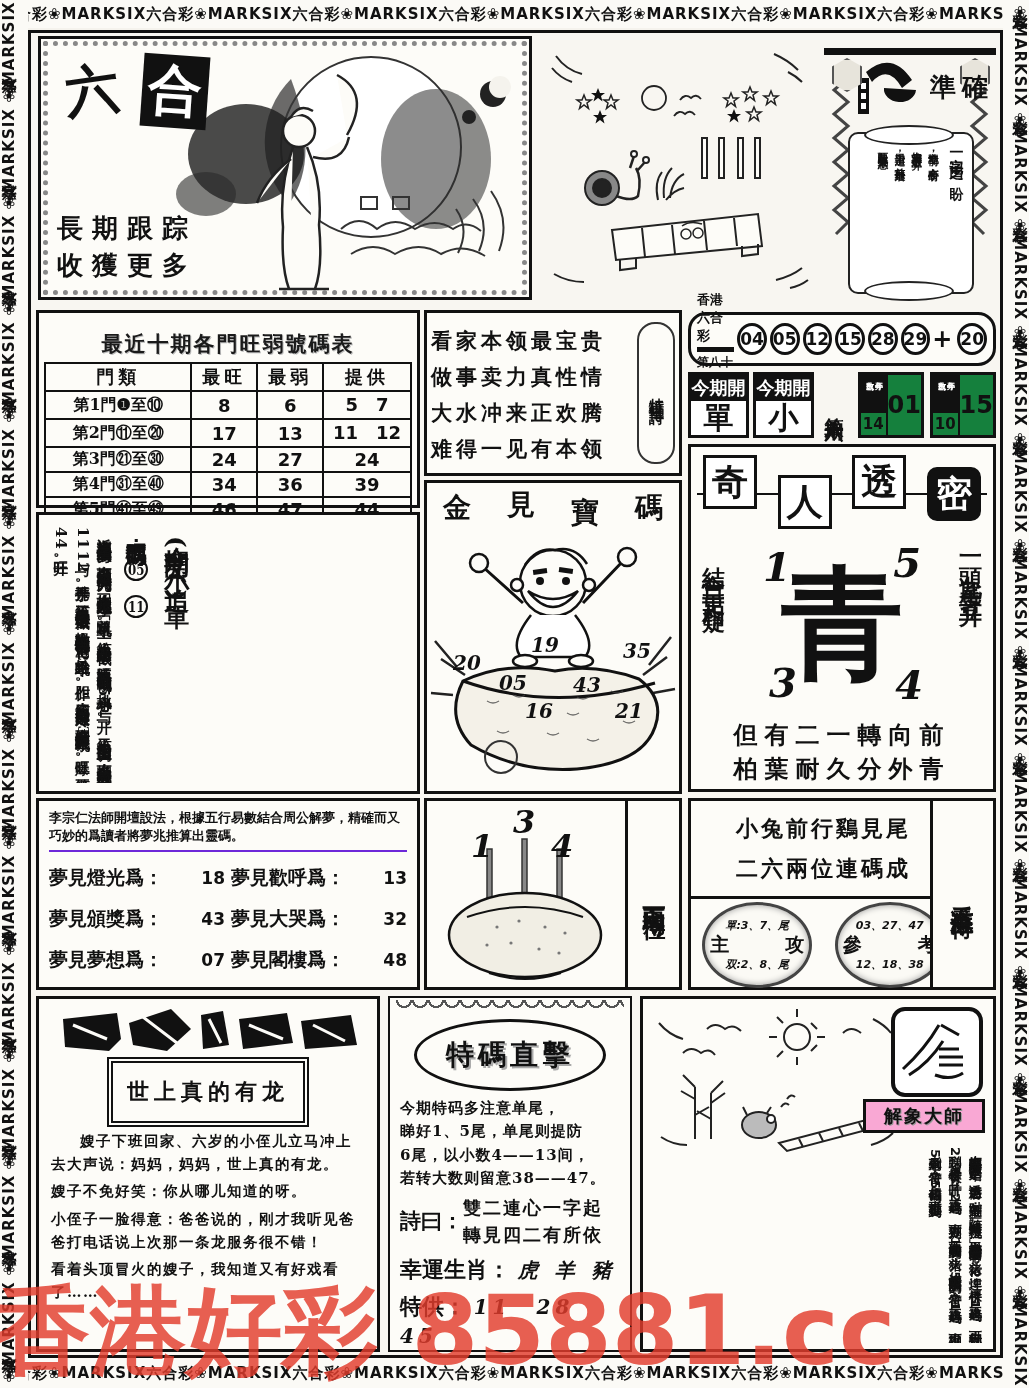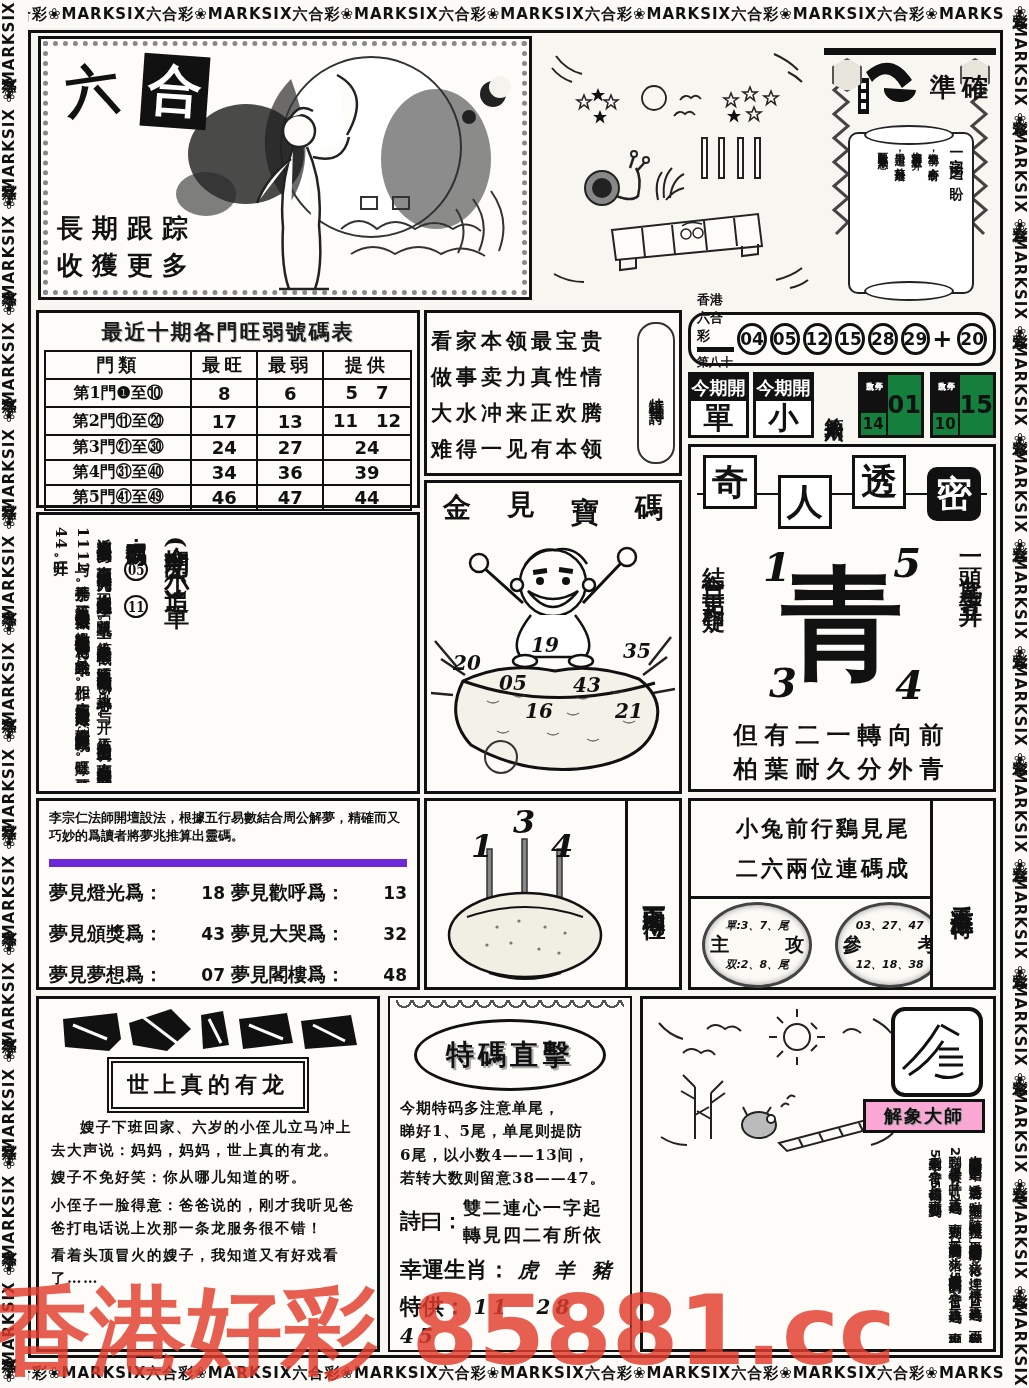--- a/index.html
+++ b/index.html
@@ -86,35 +86,35 @@
         box-shadow:inset 0 0 6px #999;}
   .oc{position:absolute;top:50%;transform:translateY(-50%);font-family:"DejaVu Serif",serif;font-weight:900;font-size:19px;}
   .oc.l{left:5px;} .oc.r{right:5px;}
   .ot,.ob{position:absolute;left:0;right:0;text-align:center;font-style:italic;font-weight:bold;font-size:11px;}
   .ot{top:13px;} .ob{bottom:13px;}
   #lookstrip{left:930px;top:798px;width:66px;height:192px;display:flex;align-items:center;justify-content:center;
              writing-mode:vertical-rl;font-family:"DejaVu Serif",serif;font-weight:900;font-size:23px;letter-spacing:2px;}
   
   #tablep{left:36px;top:310px;width:384px;height:198px;}
   .t-title{font-family:"DejaVu Serif",serif;font-weight:900;font-size:21px;text-align:center;
-           letter-spacing:2px;padding:5px 0 4px;color:#1a1a1a;text-shadow:1px 1px 0 #bbb;}
+           letter-spacing:2px;padding:17px 0 4px;color:#1a1a1a;text-shadow:1px 1px 0 #bbb;}
   #tablep table{width:calc(100% - 10px);margin:0 auto;border-collapse:collapse;}
   #tablep th,#tablep td{border:2px solid #111;text-align:center;padding:1px 2px;}
   #tablep th{font-family:"DejaVu Serif",serif;font-weight:900;font-size:18px;letter-spacing:4px;}
   #tablep td.gl{font-family:"DejaVu Serif",serif;font-weight:900;font-size:16px;}
   #tablep td.gn{font-weight:bold;font-size:18px;}
   #commentp{left:36px;top:512px;width:384px;height:282px;padding:12px 10px;}
   .vwrap{height:256px;writing-mode:vertical-rl;overflow:hidden;}
   .ch1{font-family:"DejaVu Serif",serif;font-weight:900;font-size:25px;letter-spacing:3px;margin-left:10px;}
   .ch2{font-family:"DejaVu Serif",serif;font-weight:900;font-size:21px;margin-left:8px;}
   .circ{text-combine-upright:all;border:2px solid #111;border-radius:50%;font-size:15px;padding:2px 1px;margin:3px 0;}
   .cbody{font-family:"DejaVu Serif",serif;font-size:15px;font-weight:bold;line-height:1.45;letter-spacing:1px;}
   #dreamp{left:36px;top:798px;width:384px;height:192px;padding:8px 10px;}
   .dintro{font-family:"DejaVu Serif",serif;font-weight:bold;font-size:13px;line-height:1.4;
-          border-bottom:8px solid #6d28d9;padding-bottom:14px;}
+          border-bottom:2px solid #6d28d9;padding-bottom:5px;}
   .dgrid{display:grid;grid-template-columns:1fr 34px 1fr 34px;column-gap:6px;row-gap:15px;padding-top:13px;align-items:center;}
   .dlabel{font-family:"DejaVu Serif",serif;font-weight:900;font-size:19px;}
   .dnum{font-weight:bold;font-size:17px;text-align:right;}
   
   #poemp{left:424px;top:310px;width:258px;height:166px;display:flex;padding:10px 4px;}
   .plines{flex:1;font-family:"DejaVu Serif",serif;font-weight:900;font-size:21px;letter-spacing:4px;line-height:1.72;}
   .plabel{width:34px;border:2px solid #333;border-radius:18px;writing-mode:vertical-rl;display:flex;
           align-items:center;justify-content:center;font-family:"DejaVu Serif",serif;font-weight:bold;
           font-size:15px;letter-spacing:3px;height:138px;align-self:center;}
   #treasurep{left:424px;top:480px;width:258px;height:314px;}
@@ -122,21 +122,21 @@
             font-weight:900;font-size:28px;}
   .tr-title span:nth-child(2){margin-top:-3px;} .tr-title span:nth-child(3){margin-top:5px;}
   .trn{position:absolute;font-family:"DejaVu Serif",serif;font-style:italic;font-weight:900;font-size:20px;z-index:3;}
   #incensep{left:424px;top:798px;width:258px;height:192px;display:flex;}
   .in-draw{flex:1;position:relative;}
   .in-num{position:absolute;font-family:"DejaVu Serif",serif;font-style:italic;font-weight:900;font-size:32px;}
   .in-cap{width:54px;border-left:3px solid #111;writing-mode:vertical-rl;display:flex;align-items:center;
           justify-content:center;font-family:"DejaVu Serif",serif;font-weight:900;font-size:23px;letter-spacing:2px;}
   
   #storyp{left:36px;top:996px;width:344px;height:356px;padding:6px 12px;border-width:3px;}
-  .stitle{width:max-content;margin:2px auto 6px;padding:7px 14px;font-family:"DejaVu Serif",serif;
+  .stitle{width:max-content;margin:2px auto 6px;padding:14px 14px;font-family:"DejaVu Serif",serif;
           font-weight:900;font-size:22px;letter-spacing:5px;border:2px solid #111;
           box-shadow:0 0 0 2px #fdfcf8,0 0 0 4px #111;}
   .spara{font-family:"DejaVu Serif",serif;font-size:14.5px;font-weight:bold;line-height:1.6;
          letter-spacing:1.5px;margin:4px 0;}
   .spara.ind{text-indent:2em;}
   #specialp{left:388px;top:996px;width:244px;height:356px;border-width:2px;padding:0 10px;}
   .wave{height:13px;background:radial-gradient(circle 7px at 8px 0px,transparent 6px,#555 6px 8px,transparent 8px) repeat-x;
         background-size:16px 13px;margin:2px -4px;}
   .wave.flip{transform:scaleY(-1);}
   .sp-oval{width:186px;height:66px;border:3px solid #111;border-radius:50%;margin:6px auto;display:flex;

